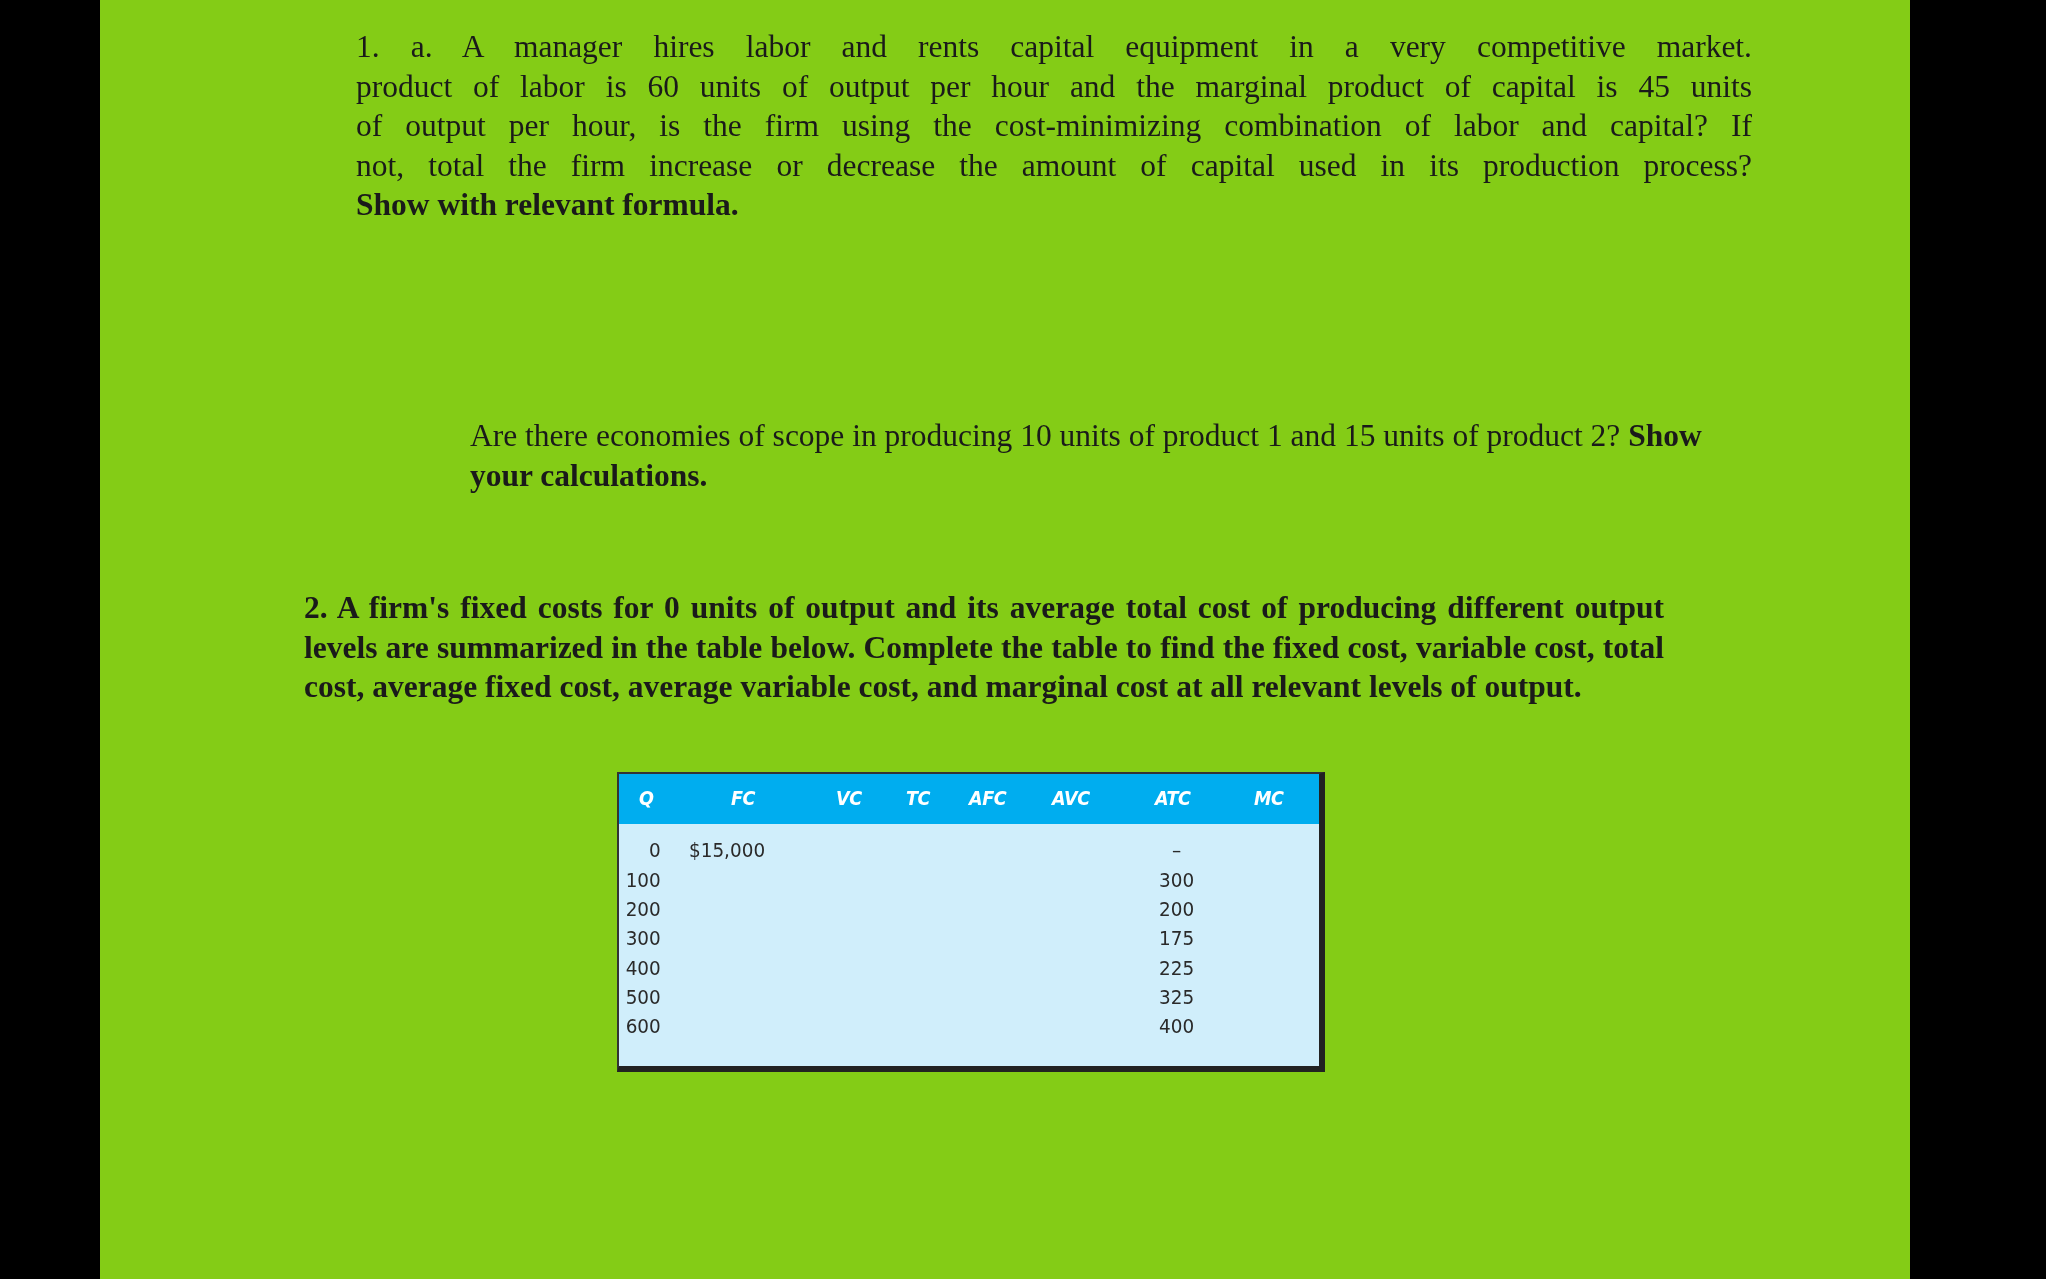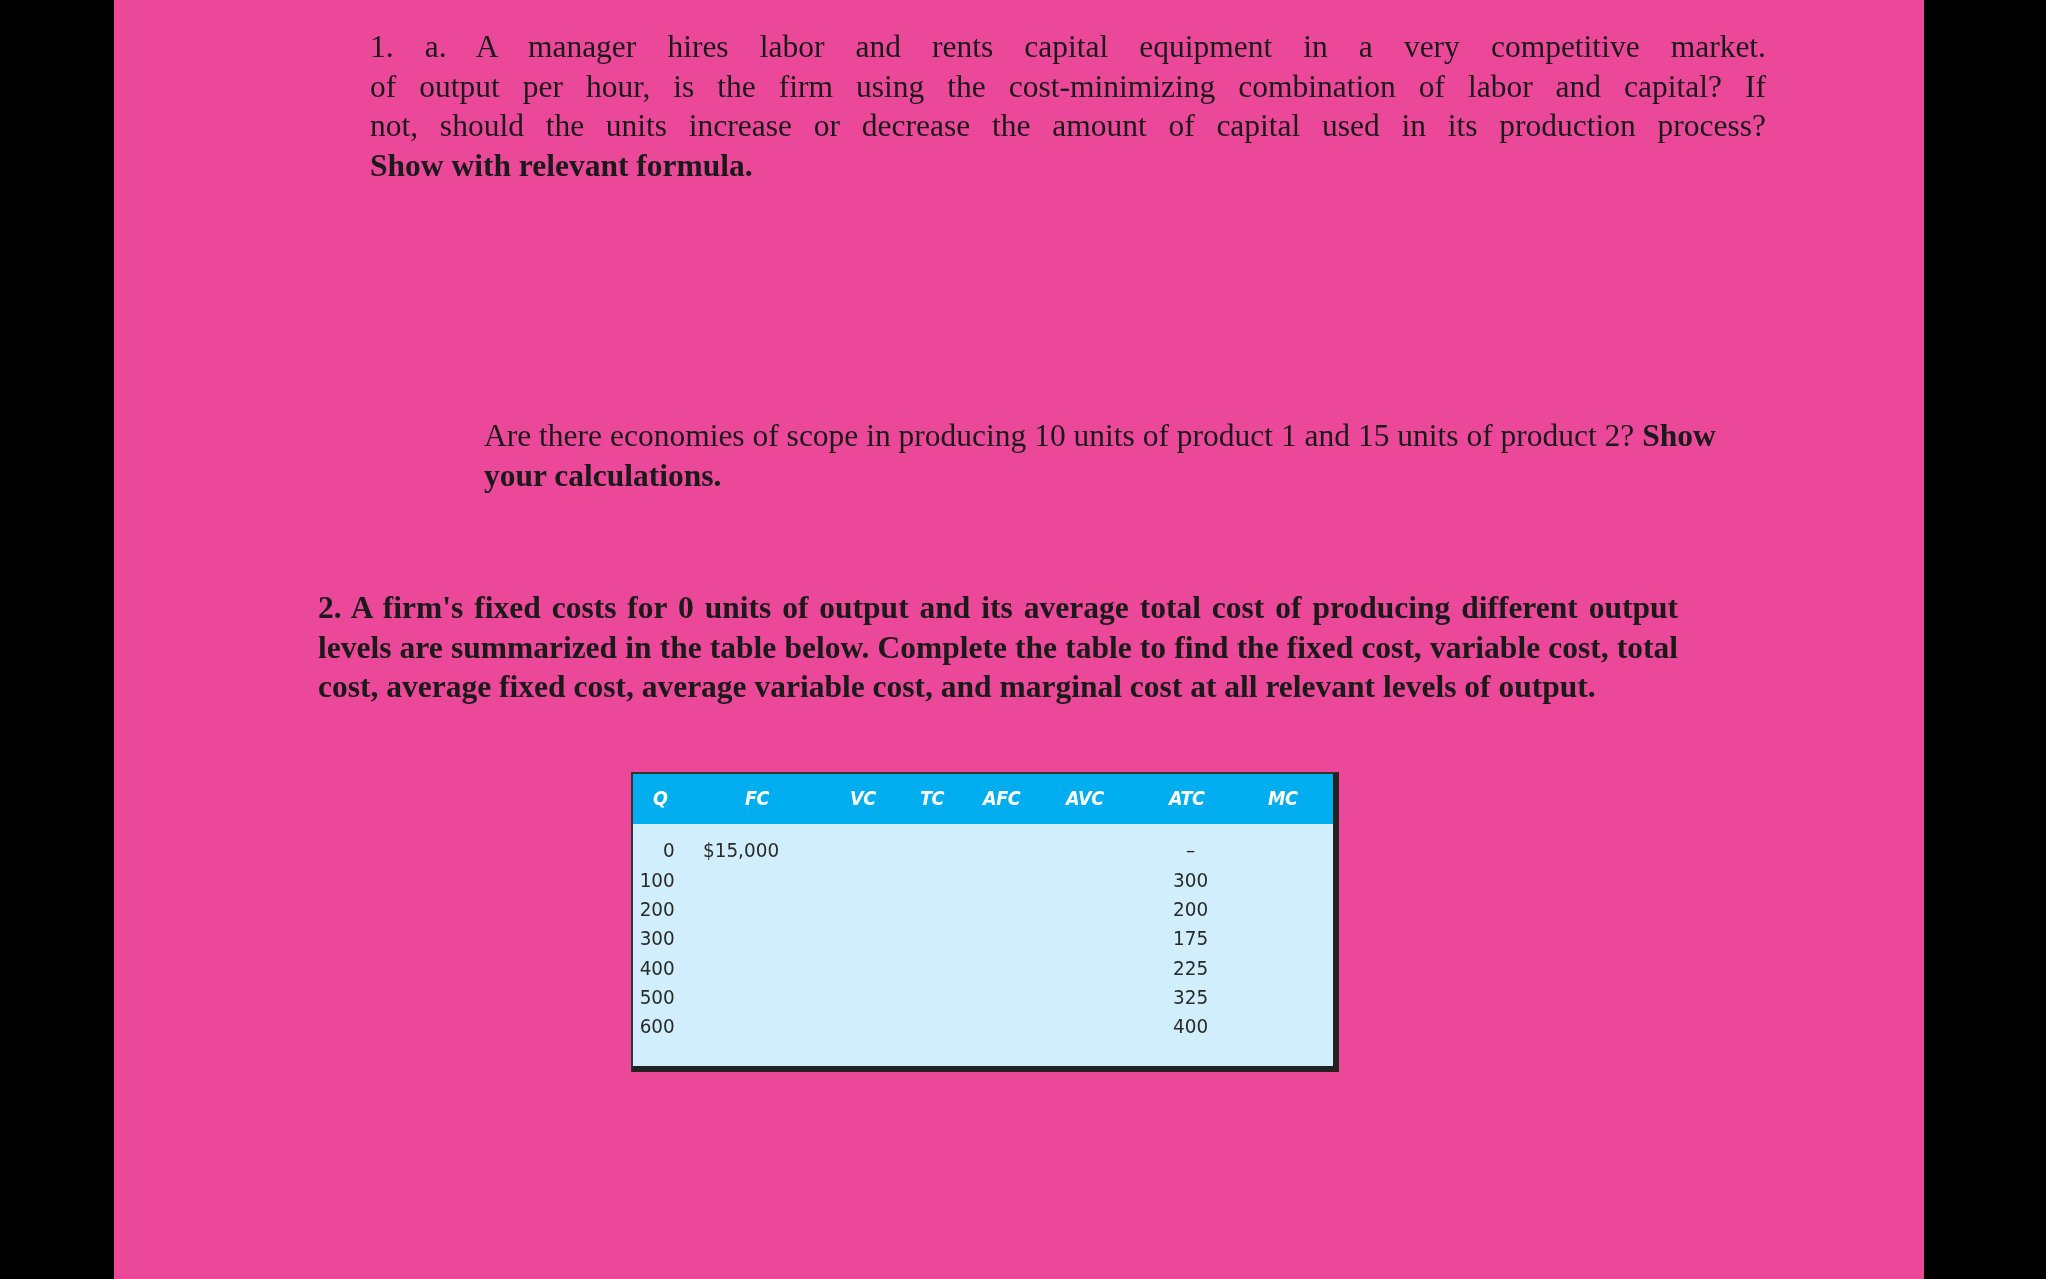--- a/index.html
+++ b/index.html
@@ -1,18 +1,18 @@
 <!DOCTYPE html>
 <html><head>
 <meta charset="utf-8">
 <style>
   html, body { margin:0; padding:0; }
   body { width:2046px; height:1279px; background:#000; position:relative; overflow:hidden;
          font-family:"Liberation Serif","DejaVu Serif",serif; color:#1a1a1a; }
-  .page { position:absolute; left:114px; top:0; width:1810px; height:1279px; background:#ec4899; }
+  .page { position:absolute; left:100px; top:0; width:1810px; height:1279px; background:#84cc16; }
   .para { position:absolute; font-size:31.5px; line-height:39.6px; }
   .justify { text-align:justify; text-align-last:left;font-weight:bold; }
   .p1a { left:256px; top:27px; width:1396px; }
   .p1a .line { display:block; text-align:justify; text-align-last:justify; white-space:nowrap; }
   .p1a .line.last { text-align-last:left; }
   b { font-weight:bold;margin-top:24px; }
   .p1b { left:264px; top:295px; width:1200px; }
   .formula { position:absolute; left:594px; top:355px; font-size:30px; color:#333; white-space:nowrap; }
   .formula i { font-style:italic; }
   .formula sub, .formula sup { font-size:17px; }
@@ -30,22 +30,23 @@
   .cell { position:absolute; font-size:20px; color:#2a2a2a; transform:scaleX(0.92); transform-origin:left; }
   .q { width:40px; text-align:right; }
 </style>
 </head>
 <body>
 
 <div class="page">
 
   <div class="para p1a">
     <span class="line">1. a. A manager hires labor and rents capital equipment in a very competitive market.</span>
+    <span class="line">product of labor is 60 units of output per hour and the marginal product of capital is 45 units</span>
     <span class="line">of output per hour, is the firm using the cost-minimizing combination of labor and capital? If</span>
-    <span class="line">not, should the units increase or decrease the amount of capital used in its production process?</span>
+    <span class="line">not, total the firm increase or decrease the amount of capital used in its production process?</span>
     <span class="line last"><b>Show with relevant formula.</b></span>
   </div>
 
 
 
   <div class="para p1b2">
     <span>Are there economies of scope in producing 10 units of product 1 and 15 units of product 2?</span>
     <b>Show your calculations.</b>
   </div>
 

